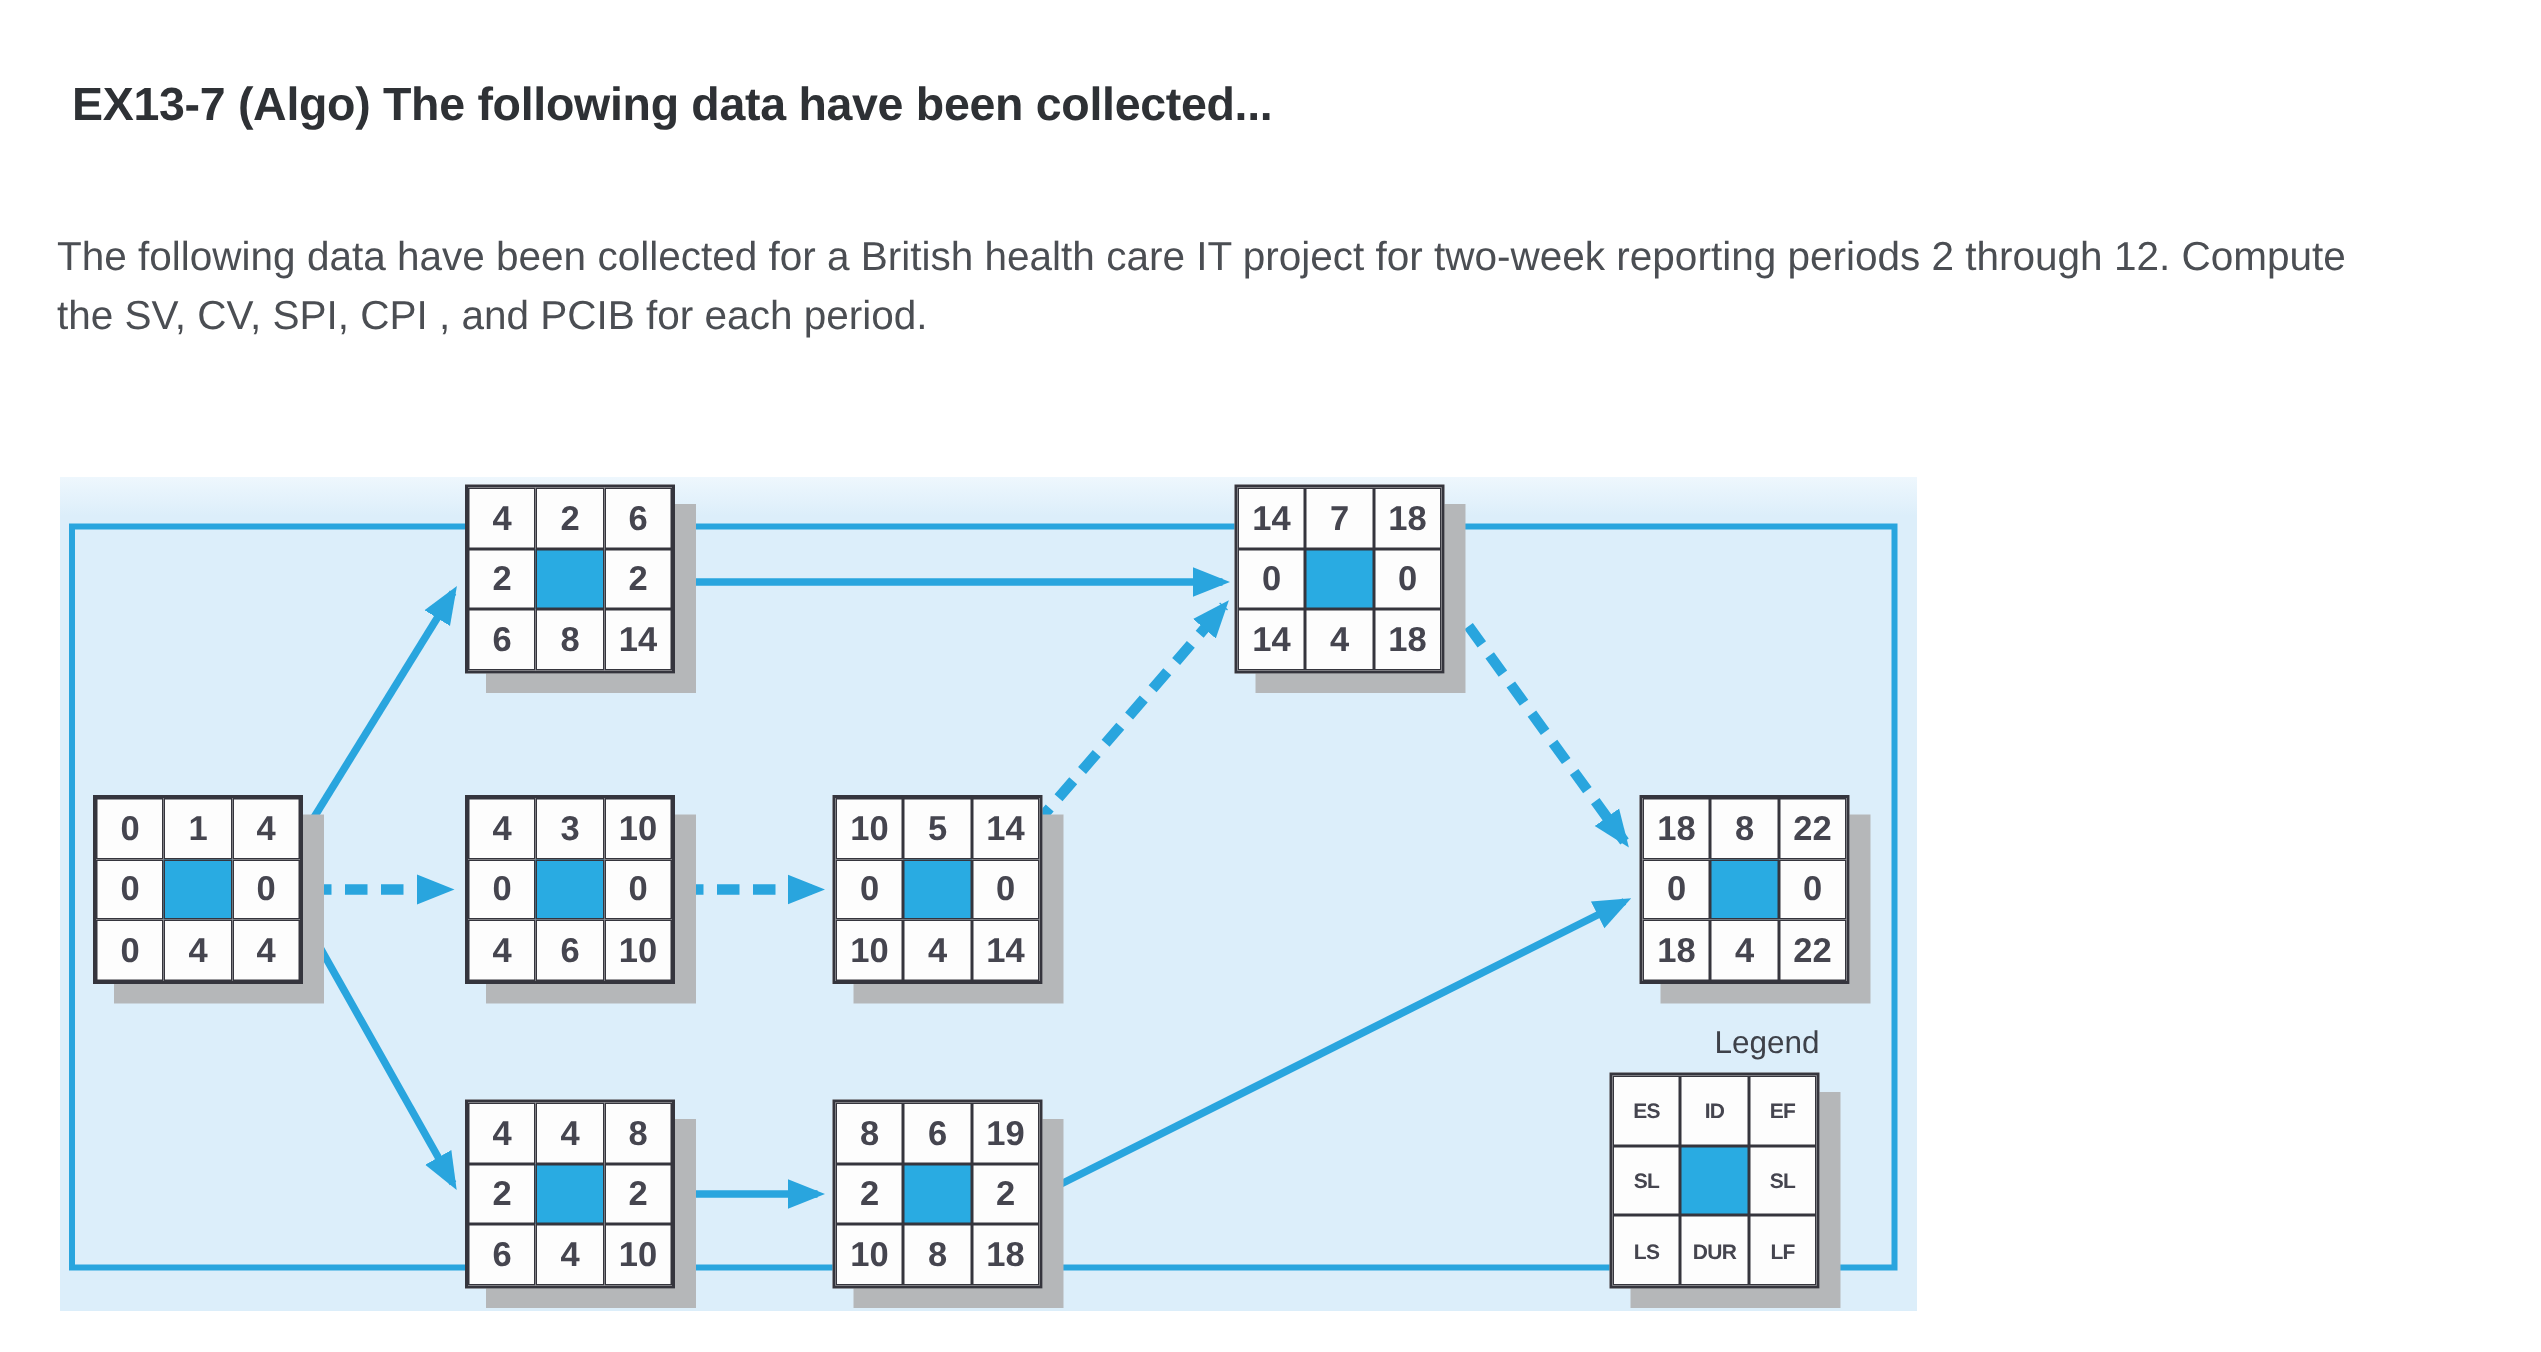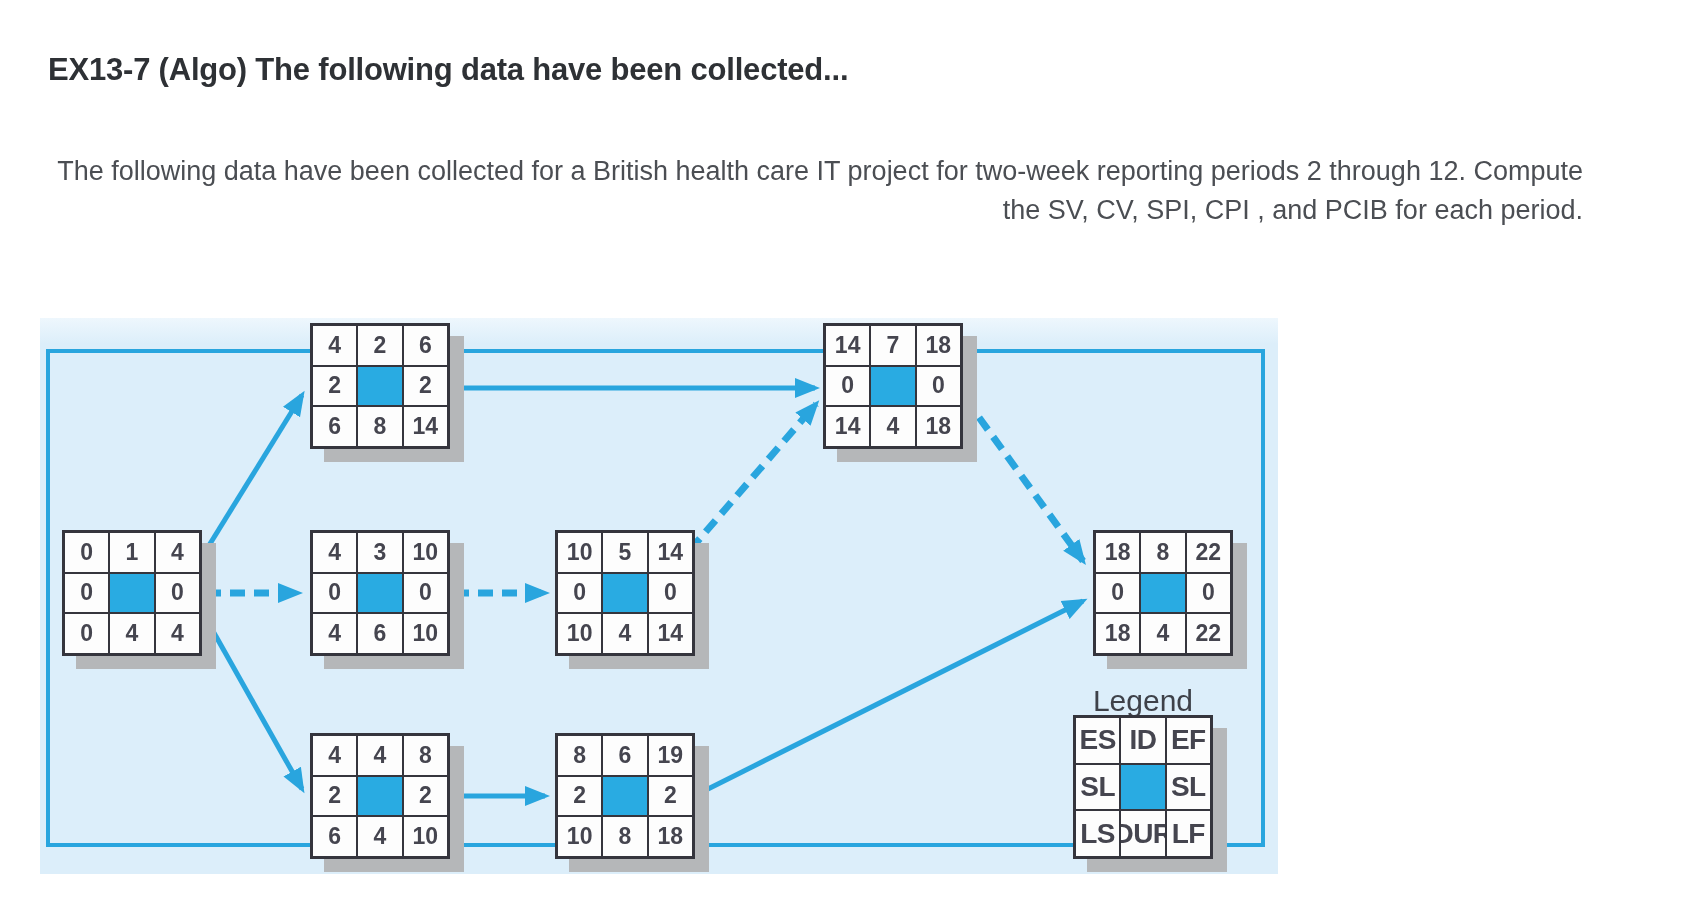--- a/index.html
+++ b/index.html
@@ -19,21 +19,20 @@
     letter-spacing: -0.2px;
     margin-left: 10px;
   }
   .problem-statement {
     position: absolute;
     left: 38px; top: 152px;
     width: 1545px;
     font-size: 27px;
     line-height: 39px;
     color: #4b4e53;
-    text-align: right;
   }
   .diagram {
     position: absolute;
     left: 40px; top: 318px;
     width: 1238px; height: 556px;
     background: linear-gradient(to bottom, #eef7fd 0px, #dceefa 26px, #dceefa 100%);
   }
   .diagram svg { position: absolute; left: 0; top: 0; }
 
   
@@ -53,26 +52,26 @@
     align-items: center;
     justify-content: center;
     font-size: 23px;
     font-weight: bold;
     color: #45454f;
     background: #fdfdfd;
     overflow: hidden;
   }
   .node .cell.fill { background: #29abe2; }
   .legend-box { height: 144px; }
-  .legend-box .cell { font-size: 28px; letter-spacing: -0.5px; }
+  .legend-box .cell { font-size: 14px; letter-spacing: -0.5px; }
   .legend-title {
     position: absolute;
     width: 140px;
-    text-align: center;
-    font-size: 30px;
+    text-align: right;
+    font-size: 21px;
     color: #3e4149;
   }
 </style>
 </head>
 <body>
 
 <h1 class="page-title">EX13-7 (Algo) The following data have been collected...</h1>
 
 <p class="problem-statement">The following data have been collected for a British health care IT project for two-week reporting periods 2 through 12. Compute the SV, CV, SPI, CPI , and PCIB for each period.</p>
 

